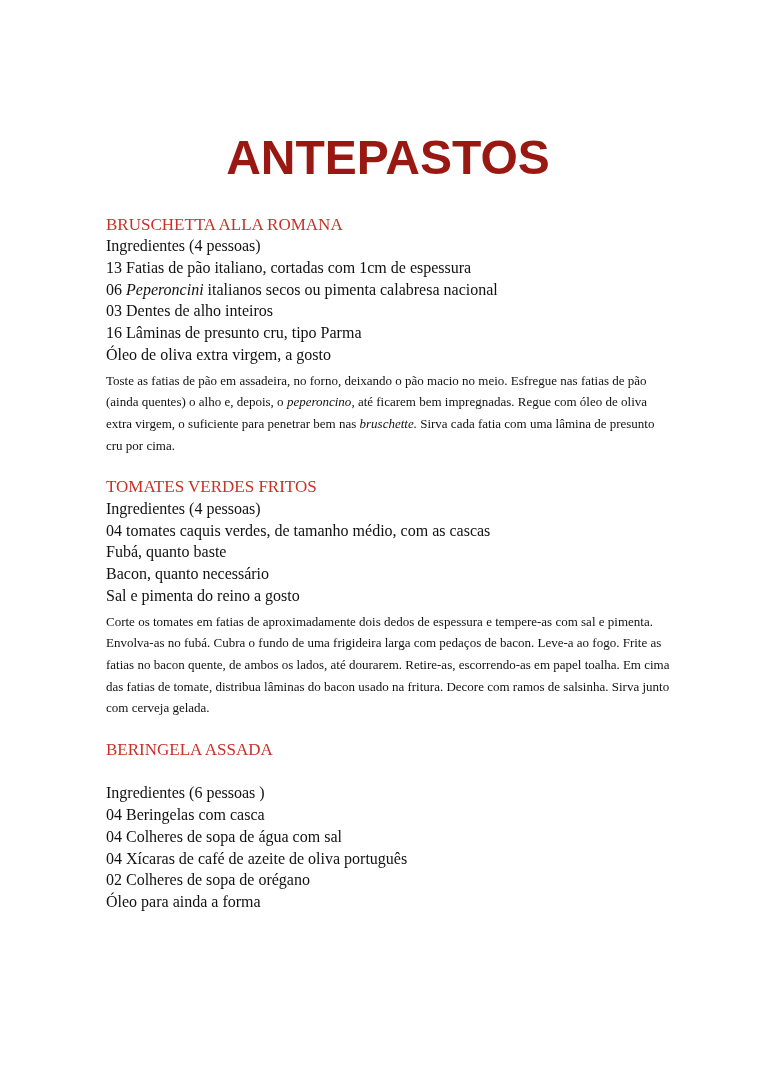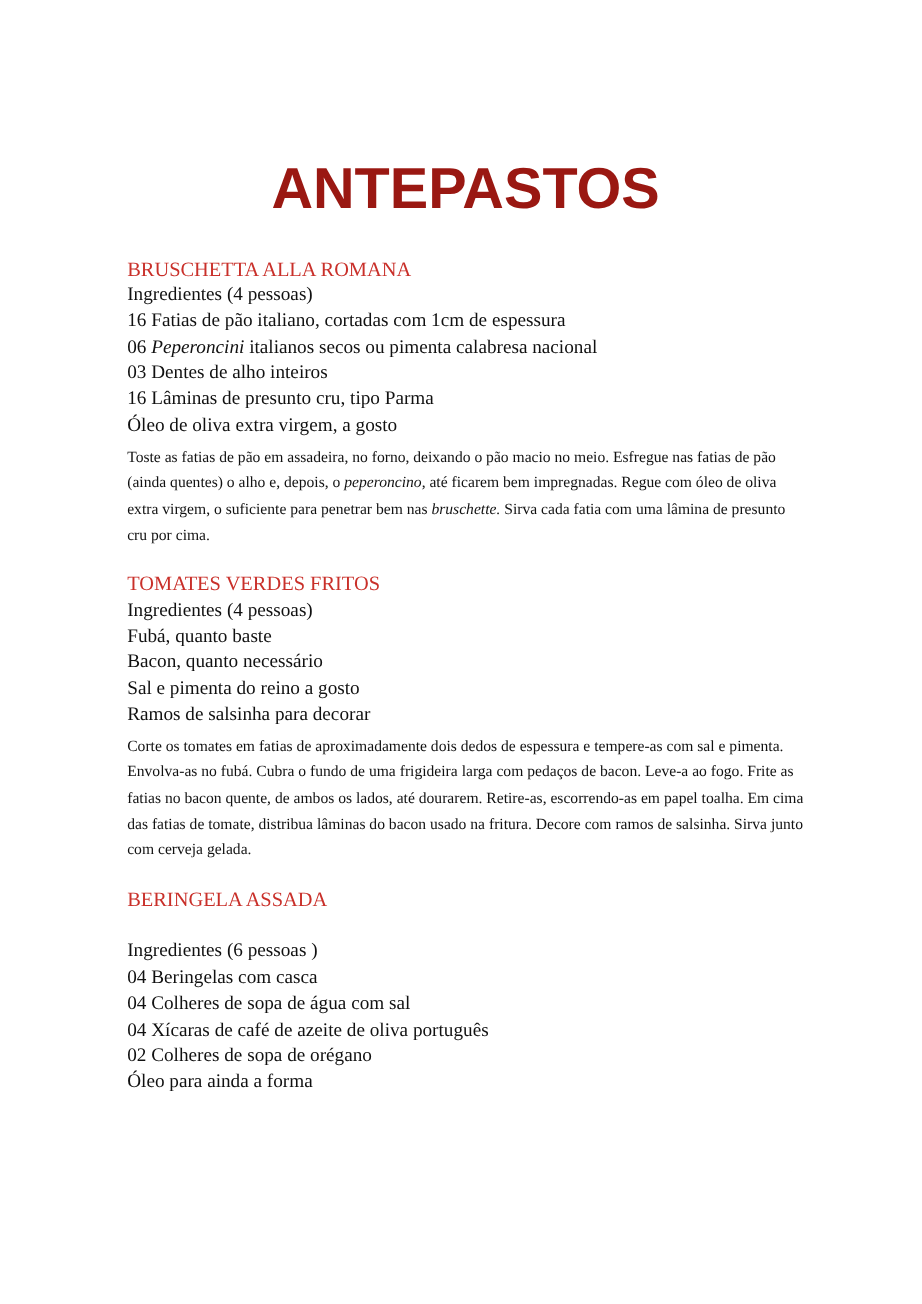--- a/index.html
+++ b/index.html
@@ -54,34 +54,34 @@
 </style>
 </head>
 <body>
 
 <div class="page">
   <h1 class="doc-title">ANTEPASTOS</h1>
   <div>
       <section class="recipe-section">
         <div class="recipe-heading">BRUSCHETTA ALLA ROMANA</div>
         <div class="ingredient-line"><span>Ingredientes (4 pessoas)</span></div>
-        <div class="ingredient-line"><span>16 Fatias de pão italiano, cortadas com 1cm de espessura</span></div>
+        <div class="ingredient-line"><span>13 Fatias de pão italiano, cortadas com 1cm de espessura</span></div>
         <div class="ingredient-line"><span>06 </span><span class="it">Peperoncini</span><span> italianos secos ou pimenta calabresa nacional</span></div>
         <div class="ingredient-line"><span>03 Dentes de alho inteiros</span></div>
         <div class="ingredient-line"><span>16 Lâminas de presunto cru, tipo Parma</span></div>
         <div class="ingredient-line"><span>Óleo de oliva extra virgem, a gosto</span></div>
         <p class="method"><span>Toste as fatias de pão em assadeira, no forno, deixando o pão macio no meio. Esfregue nas fatias de pão (ainda quentes) o alho e, depois, o </span><span class="it">peperoncino</span><span>, até ficarem bem impregnadas. Regue com óleo de oliva extra virgem, o suficiente para penetrar bem nas </span><span class="it">bruschette.</span><span> Sirva cada fatia com uma lâmina de presunto cru por cima.</span></p>
       </section>
       <section class="recipe-section">
         <div class="recipe-heading">TOMATES VERDES FRITOS</div>
         <div class="ingredient-line"><span>Ingredientes (4 pessoas)</span></div>
+        <div class="ingredient-line"><span>04 tomates caquis verdes, de tamanho médio, com as cascas</span></div>
         <div class="ingredient-line"><span>Fubá, quanto baste</span></div>
         <div class="ingredient-line"><span>Bacon, quanto necessário</span></div>
         <div class="ingredient-line"><span>Sal e pimenta do reino a gosto</span></div>
-        <div class="ingredient-line"><span>Ramos de salsinha para decorar</span></div>
         <p class="method"><span>Corte os tomates em fatias de aproximadamente dois dedos de espessura e tempere-as com sal e pimenta. Envolva-as no fubá. Cubra o fundo de uma frigideira larga com pedaços de bacon. Leve-a ao fogo. Frite as fatias no bacon quente, de ambos os lados, até dourarem. Retire-as, escorrendo-as em papel toalha. Em cima das fatias de tomate, distribua lâminas do bacon usado na fritura. Decore com ramos de salsinha. Sirva junto com cerveja gelada.</span></p>
       </section>
       <section class="recipe-section">
         <div class="recipe-heading">BERINGELA ASSADA</div>
         <div class="spacer-line"></div>
         <div class="ingredient-line"><span>Ingredientes (6 pessoas )</span></div>
         <div class="ingredient-line"><span>04 Beringelas com casca</span></div>
         <div class="ingredient-line"><span>04 Colheres de sopa de água com sal</span></div>
         <div class="ingredient-line"><span>04 Xícaras de café de azeite de oliva português</span></div>
         <div class="ingredient-line"><span>02 Colheres de sopa de orégano</span></div>

